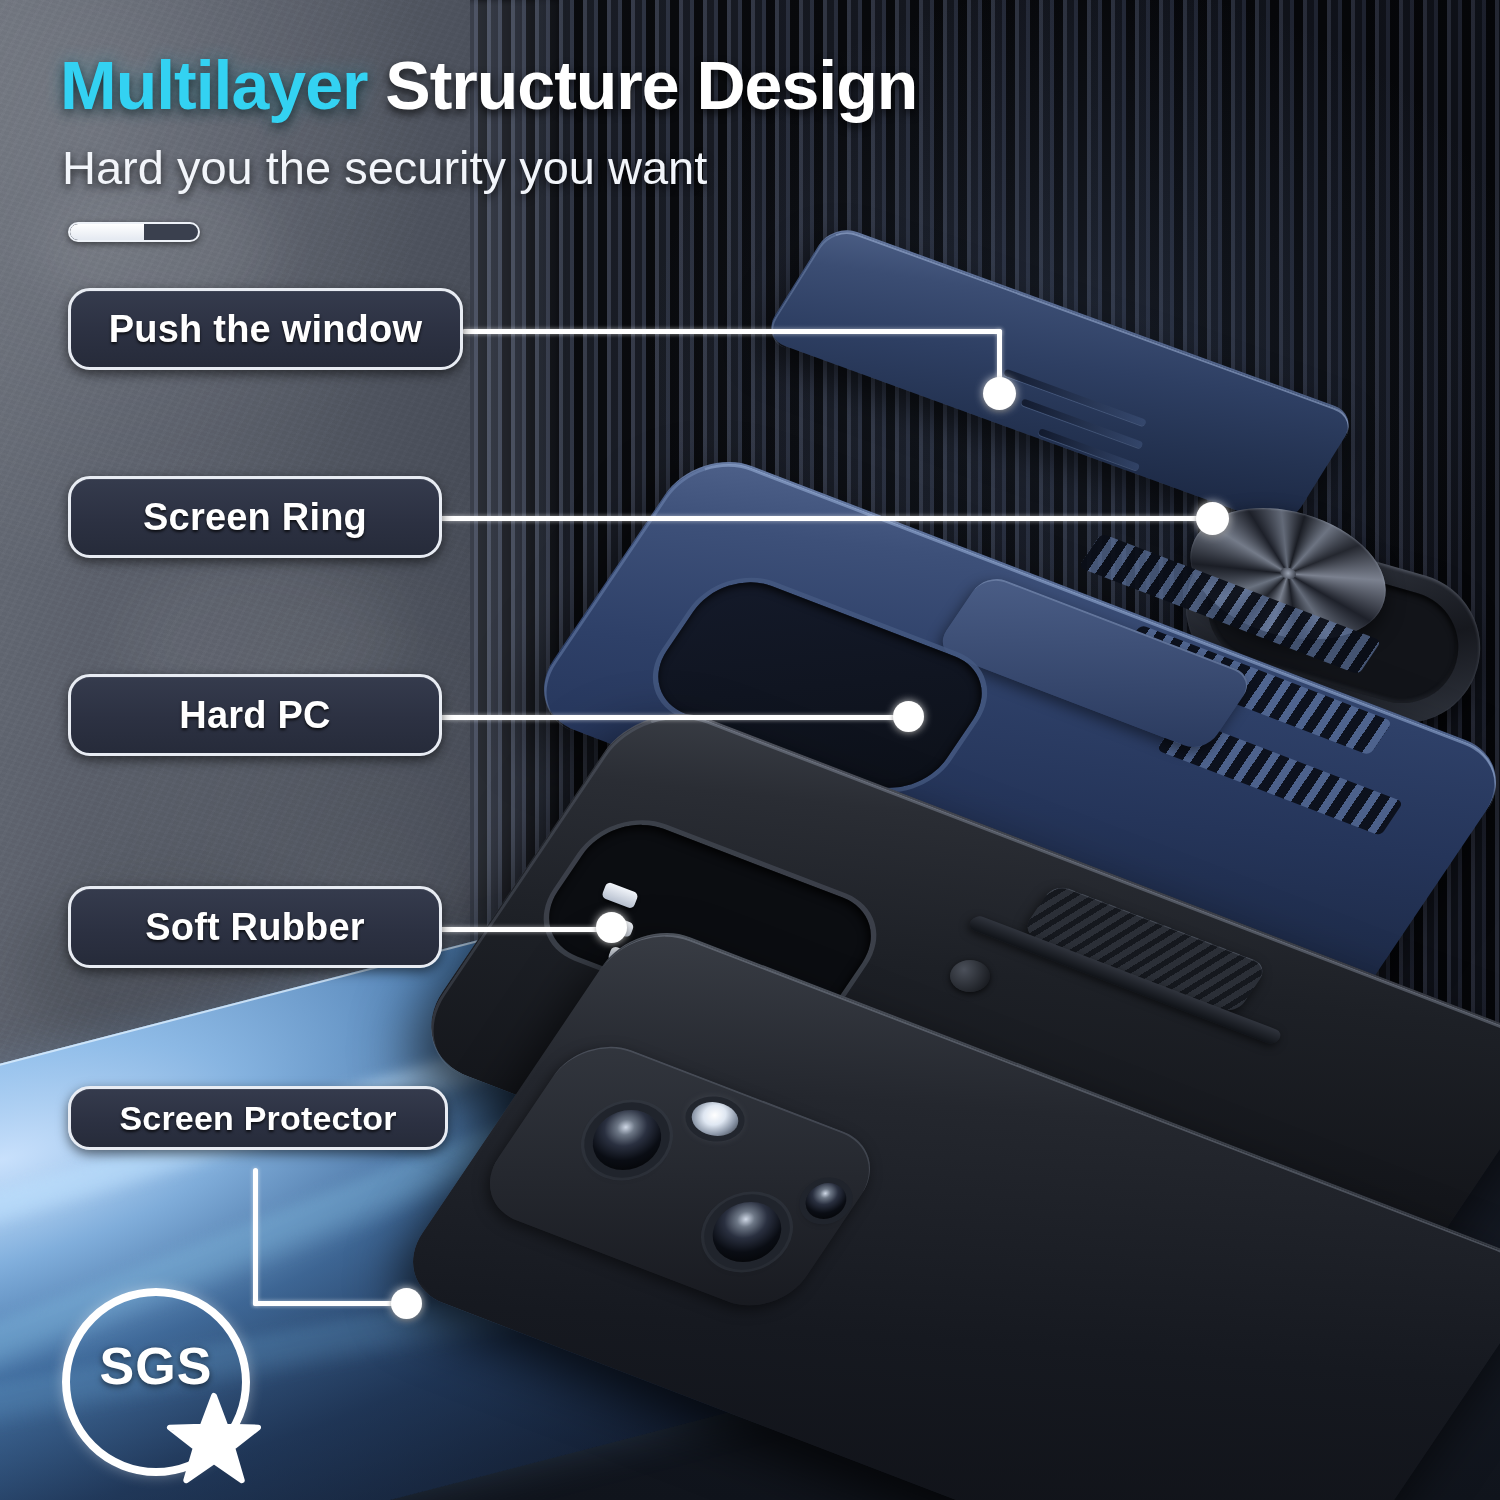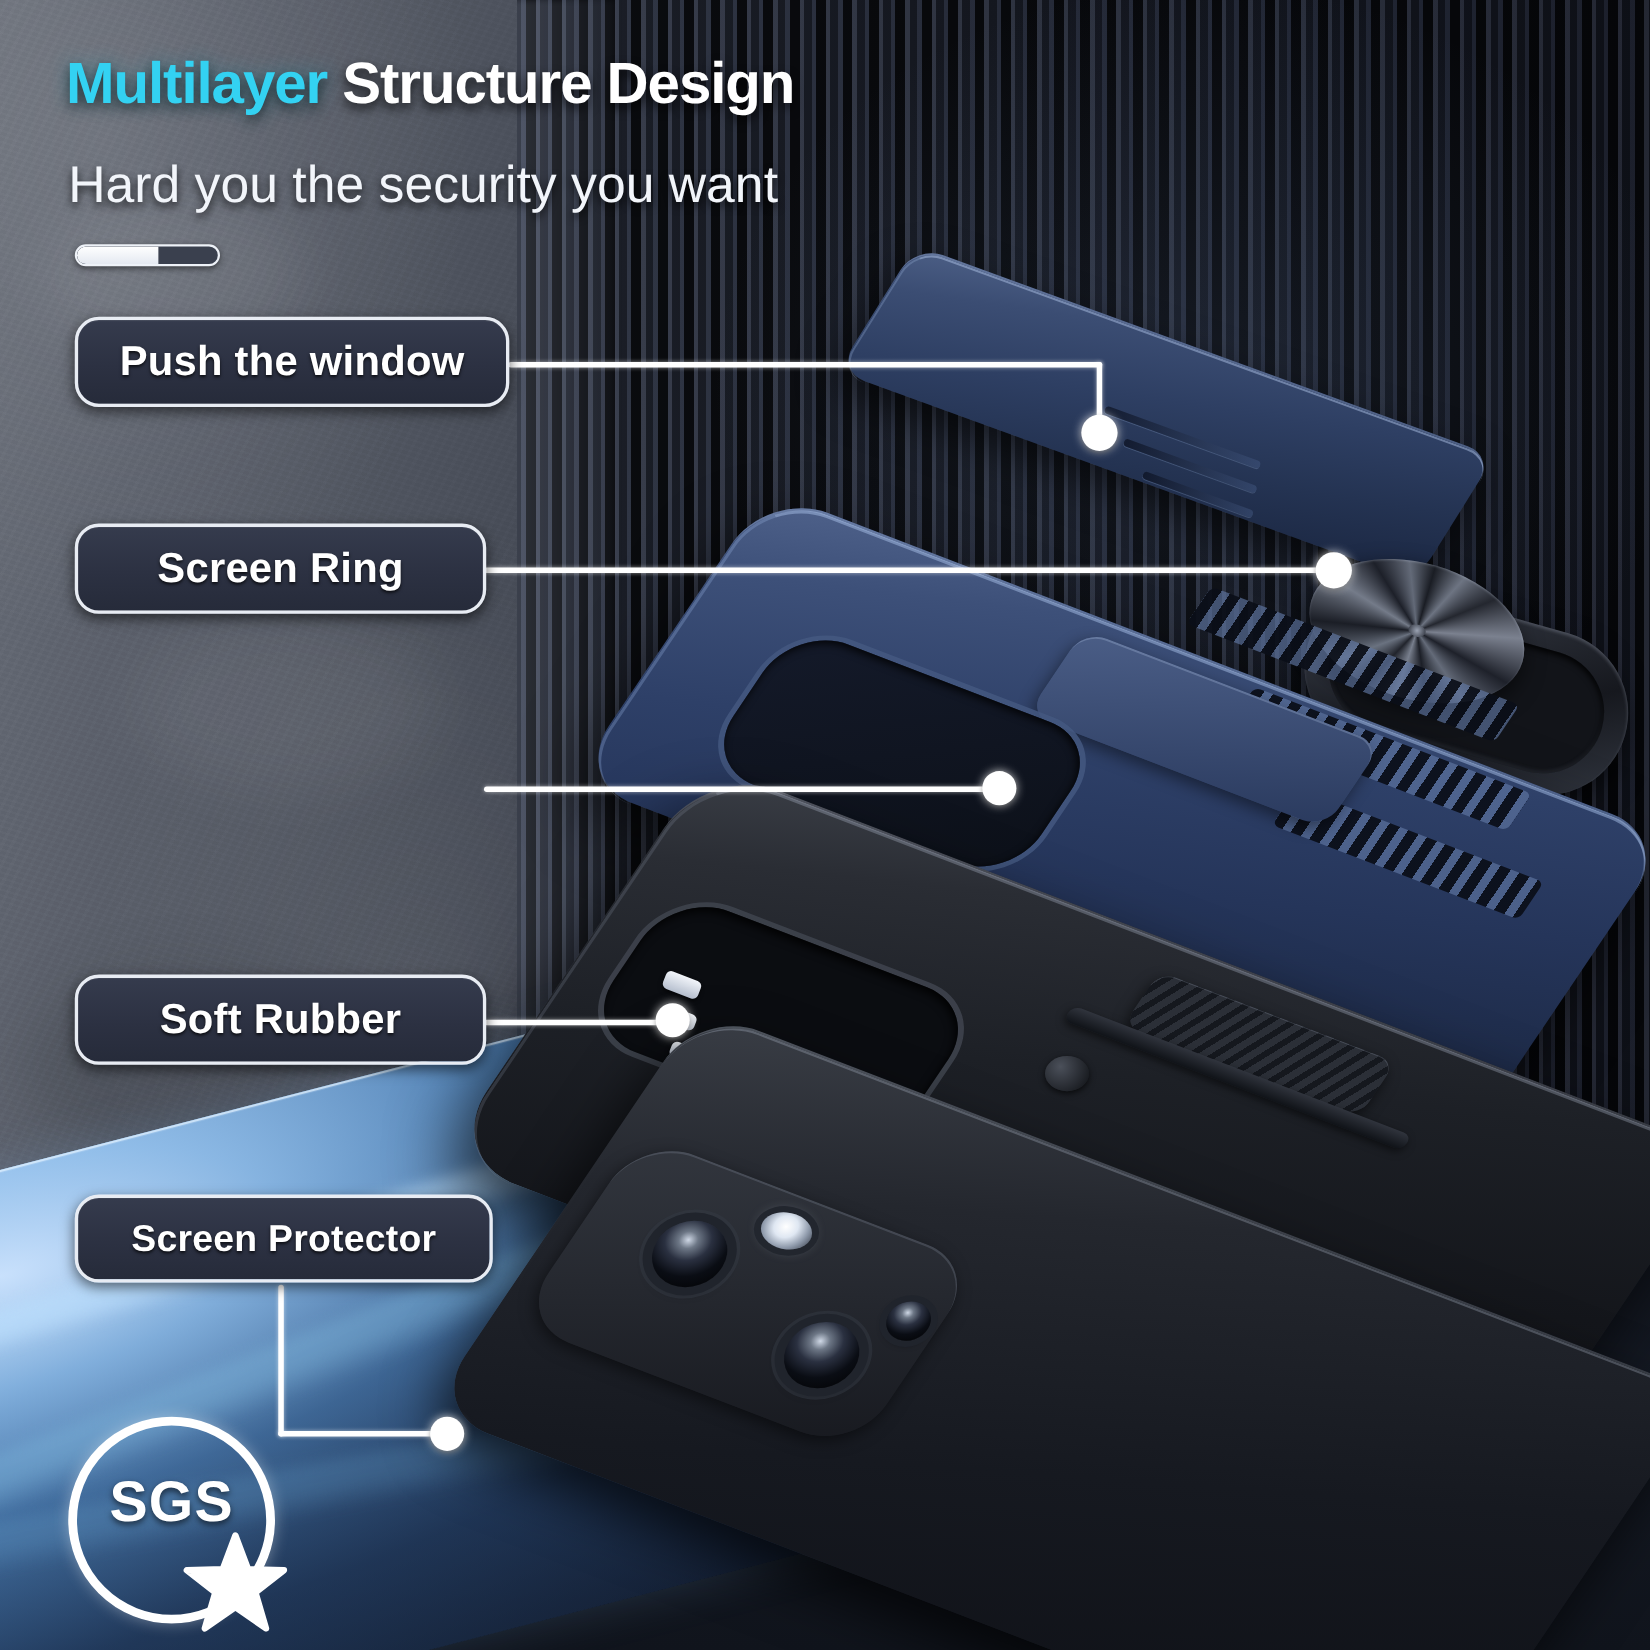--- a/index.html
+++ b/index.html
@@ -276,21 +276,21 @@
   .line{position:absolute;background:#ffffff;box-shadow:0 0 4px rgba(255,255,255,.55);}
   .line.h{height:5px;border-radius:3px;}
   .line.v{width:5px;border-radius:3px;}
   .dot{
     position:absolute;border-radius:50%;background:#ffffff;
     box-shadow:0 0 9px rgba(255,255,255,.8), 0 2px 4px rgba(0,0,0,.5);
   }
 
   
   .h-title{
-    position:absolute;left:60px;top:46px;font-size:53px;font-weight:700;
+    position:absolute;left:60px;top:46px;font-size:68px;font-weight:700;
     letter-spacing:-1px;color:#ffffff;
     text-shadow:0 4px 10px rgba(0,0,0,.75);
   }
   .h-title .accent{color:#33d2f2;text-shadow:0 4px 12px rgba(0,0,0,.7), 0 0 18px rgba(51,210,242,.35);}
   .h-sub{
     position:absolute;left:62px;top:140px;font-size:47px;font-weight:400;color:#f2f5fa;
     text-shadow:0 3px 8px rgba(0,0,0,.75);
   }
   .h-bar{
     position:absolute;left:68px;top:222px;width:132px;height:20px;border-radius:10px;
@@ -406,26 +406,29 @@
   </div>
 
   <div class="label" style="left:68px;top:288px;width:395px;height:82px;font-size:38px;align-items:center;">
     <span>Push the window</span>
   </div>
 
   <div class="label" style="left:68px;top:476px;width:374px;height:82px;font-size:38px;">
     <span>Screen Ring</span>
   </div>
 
+  <div class="label" style="left:68px;top:674px;width:374px;height:82px;font-size:38px;">
+    <span>Hard PC</span>
+  </div>
 
   <div class="label" style="left:68px;top:886px;width:374px;height:82px;font-size:38px;">
     <span>Soft Rubber</span>
   </div>
 
-  <div class="label" style="left:68px;top:1086px;width:380px;height:80px;font-size:34px;">
+  <div class="label" style="left:68px;top:1086px;width:380px;height:64px;font-size:34px;">
     <span>Screen Protector</span>
   </div>
 
   <div class="sgs">
     <div class="sgs-circle"></div>
     <div class="sgs-text">SGS</div>
     <svg class="sgs-star" viewBox="0 0 100 100">
       <polygon points="50,4 62,36 96,37 69,58 79,92 50,72 21,92 31,58 4,37 38,36" fill="#ffffff" stroke="#ffffff" stroke-width="6" stroke-linejoin="round"></polygon>
     </svg>
   </div>

